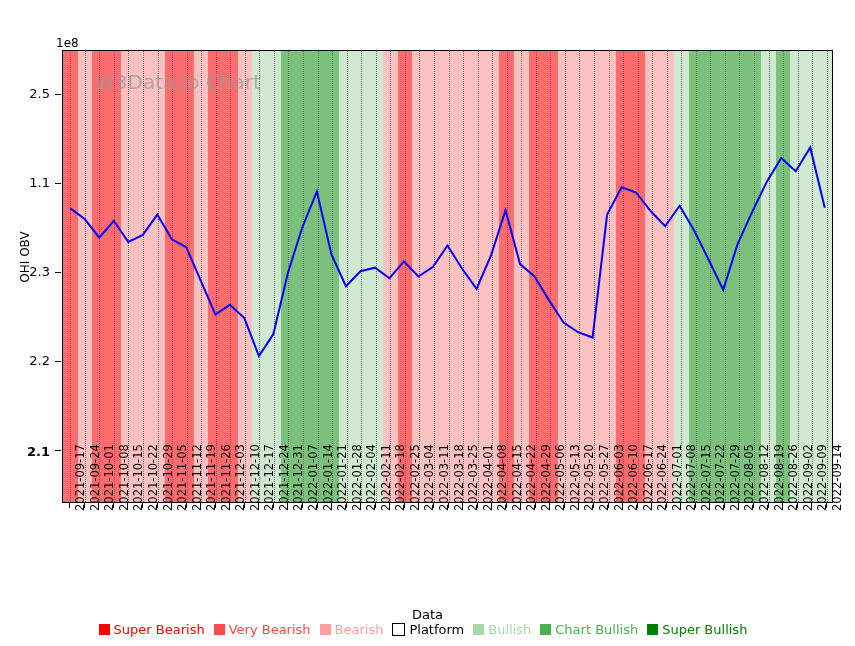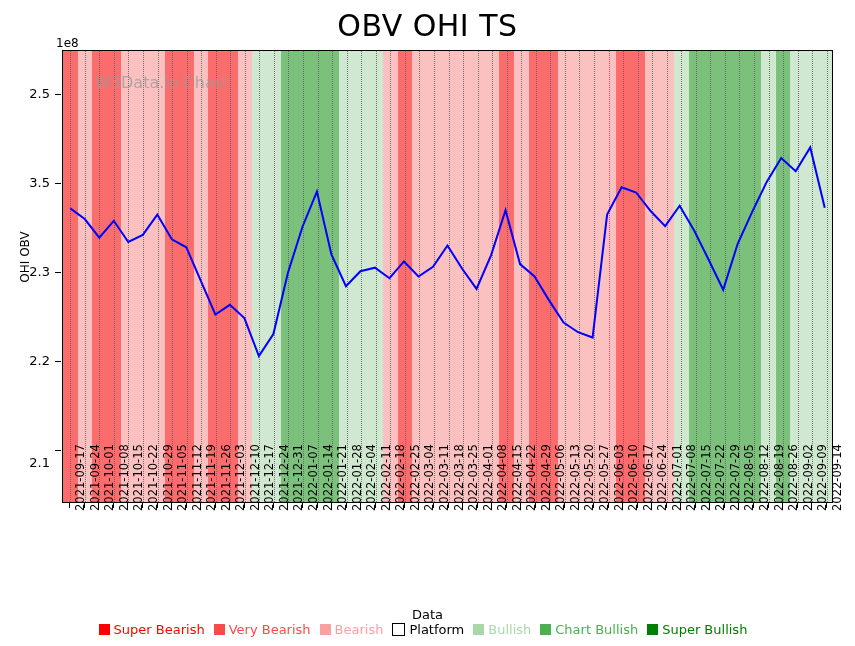--- a/index.html
+++ b/index.html
@@ -30,21 +30,21 @@
   .bands{position:absolute;left:0;top:0;width:100%;height:100%;}
   .band{position:absolute;top:0;height:100%;}
   .gridlines{position:absolute;left:0;top:0;width:100%;height:100%;}
   .vgrid{position:absolute;top:0;height:100%;width:0;
          border-left:1px dotted #606060;opacity:.85;}
   .series-svg{position:absolute;left:0;top:0;width:100%;height:100%;}
 
   
   .watermark{
     position:absolute;left:95px;top:70px;
-    font-size:16px;color:#9a9a9a;opacity:.75;line-height:25px;
+    font-size:20px;color:#9a9a9a;opacity:.75;line-height:25px;
     pointer-events:none;white-space:nowrap;
   }
 
   
   .annotation{
     position:absolute;left:292px;top:52px;
     font-size:19px;color:#000;white-space:nowrap;
   }
 
   
@@ -80,21 +80,20 @@
   }
   .legend-item{display:flex;align-items:center;gap:4px;margin-right:9px;}
   .legend-swatch{width:11px;height:11px;display:inline-block;}
   .legend-text{font-size:13px;white-space:nowrap;}
 </style>
 </head>
 <body>
 
 <div id="root">
 
-  <div class="chart-title">OBV OHI TS</div>
 
   <div class="offset-text">1e8</div>
 
   <div class="plot-frame">
     <div class="bands" id="bands">
         <div class="band" style="left: 0px; width: 15.1472px; background: rgb(251, 108, 108);"></div>
         <div class="band" style="left: 14.5472px; width: 15.1472px; background: rgb(251, 192, 192);"></div>
         <div class="band" style="left: 29.0943px; width: 15.1472px; background: rgb(251, 108, 108);"></div>
         <div class="band" style="left: 43.6415px; width: 15.1472px; background: rgb(251, 108, 108);"></div>
         <div class="band" style="left: 58.1887px; width: 15.1472px; background: rgb(251, 192, 192);"></div>
@@ -206,27 +205,27 @@
         <path d="M 7.27 158.11 L 21.82 168.76 L 36.37 187.42 L 50.92 170.54 L 65.46 191.86 L 80.01 184.75 L 94.56 164.32 L 109.10 189.19 L 123.65 197.19 L 138.20 230.94 L 152.75 264.69 L 167.29 254.92 L 181.84 268.25 L 196.39 306.44 L 210.93 284.24 L 225.48 222.95 L 240.03 176.76 L 254.58 141.23 L 269.12 204.29 L 283.67 236.27 L 298.22 221.17 L 312.76 217.62 L 327.31 228.28 L 341.86 211.40 L 356.41 226.50 L 370.95 216.73 L 385.50 195.41 L 400.05 218.51 L 414.59 238.94 L 429.14 205.18 L 443.69 159.88 L 458.24 214.06 L 472.78 226.50 L 487.33 250.48 L 501.88 272.69 L 516.42 282.46 L 530.97 287.79 L 545.52 164.32 L 560.07 136.79 L 574.61 142.12 L 589.16 160.77 L 603.71 175.87 L 618.25 155.44 L 632.80 180.31 L 647.35 209.62 L 661.90 239.82 L 676.44 193.64 L 690.99 161.66 L 705.54 131.46 L 720.08 107.48 L 734.63 120.80 L 749.18 96.82 L 763.73 157.53" fill="none" stroke="#0000ff" stroke-width="2" vector-effect="non-scaling-stroke"></path>
       </svg>
   </div>
 
   <div class="watermark">
     <div>W3Data.io Chart</div>
   </div>
 
 
   <div id="yaxis">
-      <div class="ytick" style="top: 463px; left: 4px;">2.1</div>
+      <div class="ytick" style="top: 452px; left: 4px; font-weight: bold;">2.1</div>
       <div class="ytickmark" style="top: 449.706px;"></div>
       <div class="ytick" style="top: 360.882px; left: 4px;">2.2</div>
       <div class="ytickmark" style="top: 360.882px;"></div>
       <div class="ytick" style="top: 272.059px; left: 4px;">2.3</div>
       <div class="ytickmark" style="top: 272.059px;"></div>
-      <div class="ytick" style="top: 183.235px; left: 4px;">3.5</div>
+      <div class="ytick" style="top: 183.235px; left: 4px;">1.1</div>
       <div class="ytickmark" style="top: 183.235px;"></div>
       <div class="ytick" style="top: 94.4118px; left: 4px;">2.5</div>
       <div class="ytickmark" style="top: 94.4118px;"></div>
     </div>
   <div class="ylabel">OHI OBV</div>
 
   <div class="xticks" id="xaxis">
       <div class="xtickmark" style="left: 69.2736px;"></div>
       <div class="xtick" style="left: 73.2736px;">2021-09-17</div>
       <div class="xtickmark" style="left: 83.8208px;"></div>

